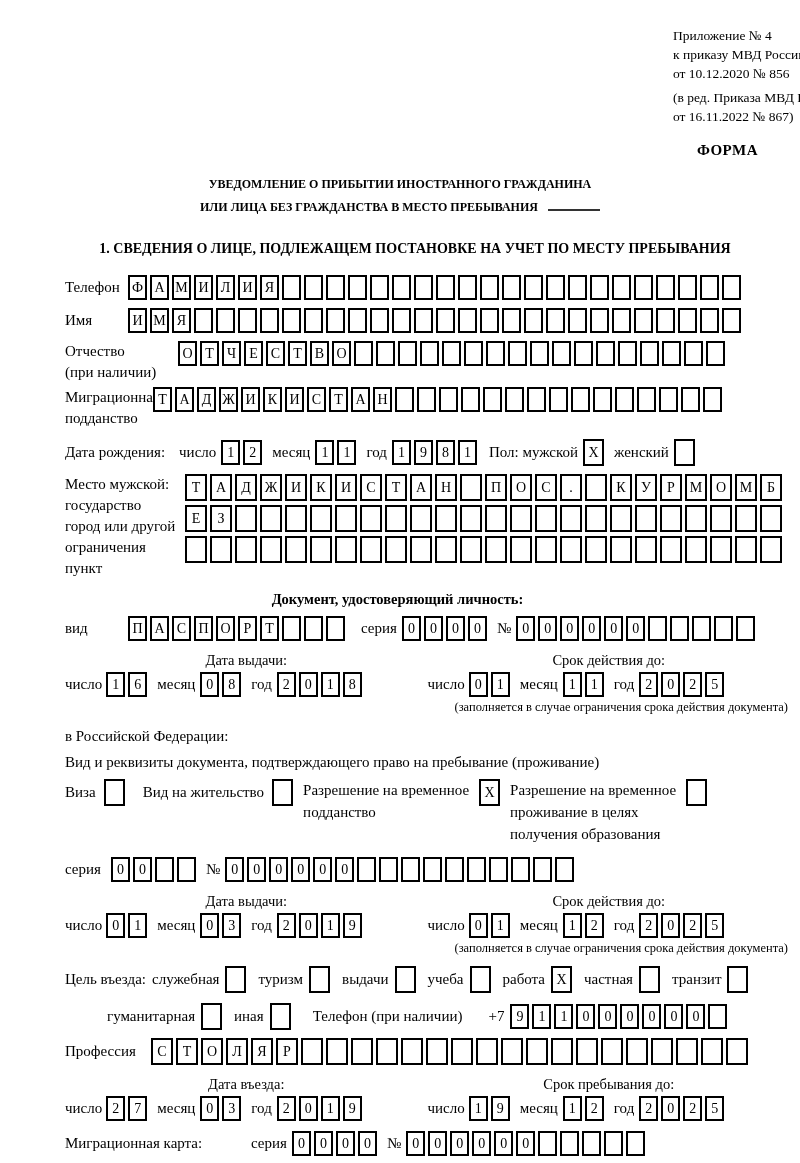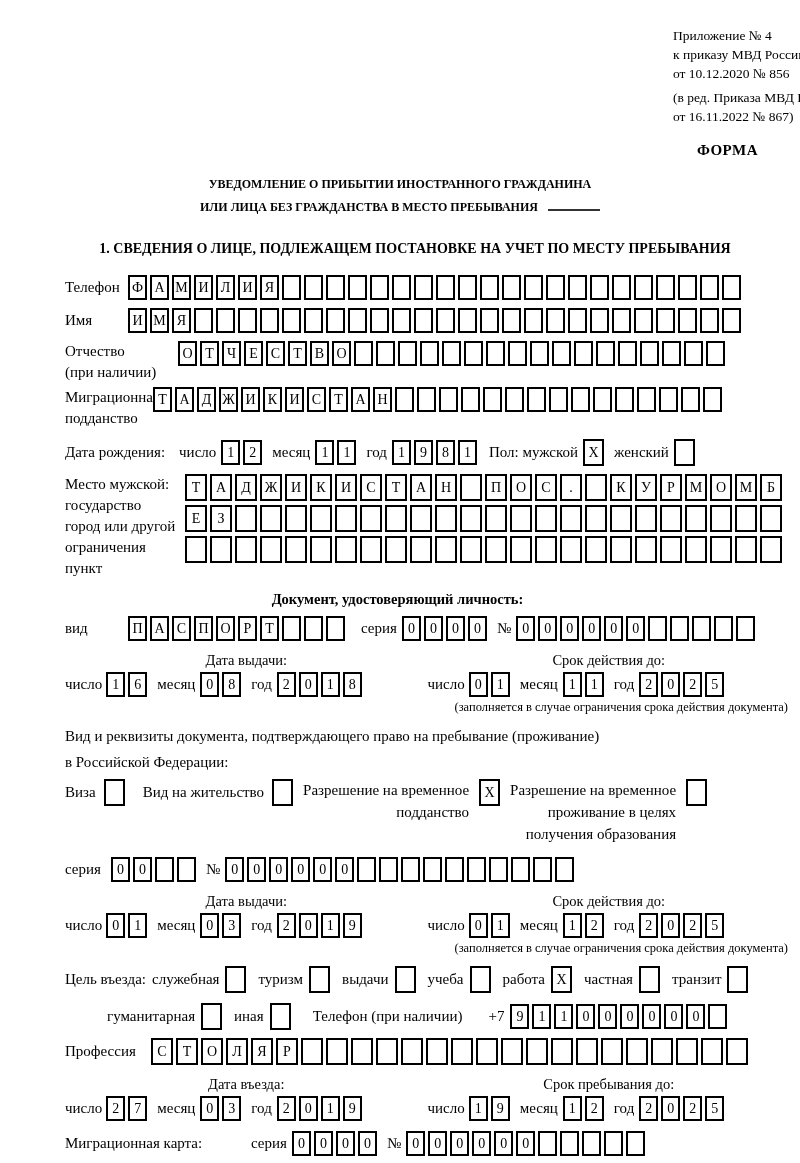--- a/index.html
+++ b/index.html
@@ -53,21 +53,21 @@
   .date-col { width:50%; }
   .date-head { text-align:center; font-size:14.5px; line-height:18px; }
   .date-line { display:flex; align-items:center; margin-top:3px; }
   .note { text-align:right; font-size:12.5px; margin-top:3px; padding-right:2px; white-space:nowrap; }
 
   .intro-lines div { line-height:26px; }
 
   
   .permits { display:flex; align-items:flex-start; margin-top:4px; }
   .permits .plbl { line-height:26px; margin-right:8px; white-space:nowrap; }
-  .permits .multi { text-align:right; line-height:22px; margin:0 10px; }
+  .permits .multi { text-align:left; line-height:22px; margin:0 10px; }
   .permits .cells { margin-top:0; }
 
   .purpose-row { display:flex; align-items:center; margin-top:10px; }
   .purpose-row .wlbl { margin:0 6px 0 12px; }
 
   .legal { display:flex; align-items:flex-start; margin-top:8px; }
 </style>
 </head>
 <body>
 
@@ -425,22 +425,22 @@
               <span class="cell">2</span>
               <span class="cell">5</span>
             </span>
         </div>
       </div>
     </div>
     <div class="note">(заполняется в случае ограничения срока действия документа)</div>
   </div>
 
   <div class="intro-lines" style="margin-top:8px;">
+    <div>в Российской Федерации:</div>
     <div>Вид и реквизиты документа, подтверждающего право на пребывание (проживание)</div>
-    <div>в Российской Федерации:</div>
   </div>
 
   <div class="permits">
     <span class="plbl">Виза</span>
     <span class="cells cb">
         <span class="cell"></span>
       </span>
     <span class="plbl" style="margin-left:18px;">Вид на жительство</span>
     <span class="cells cb">
         <span class="cell"></span>

